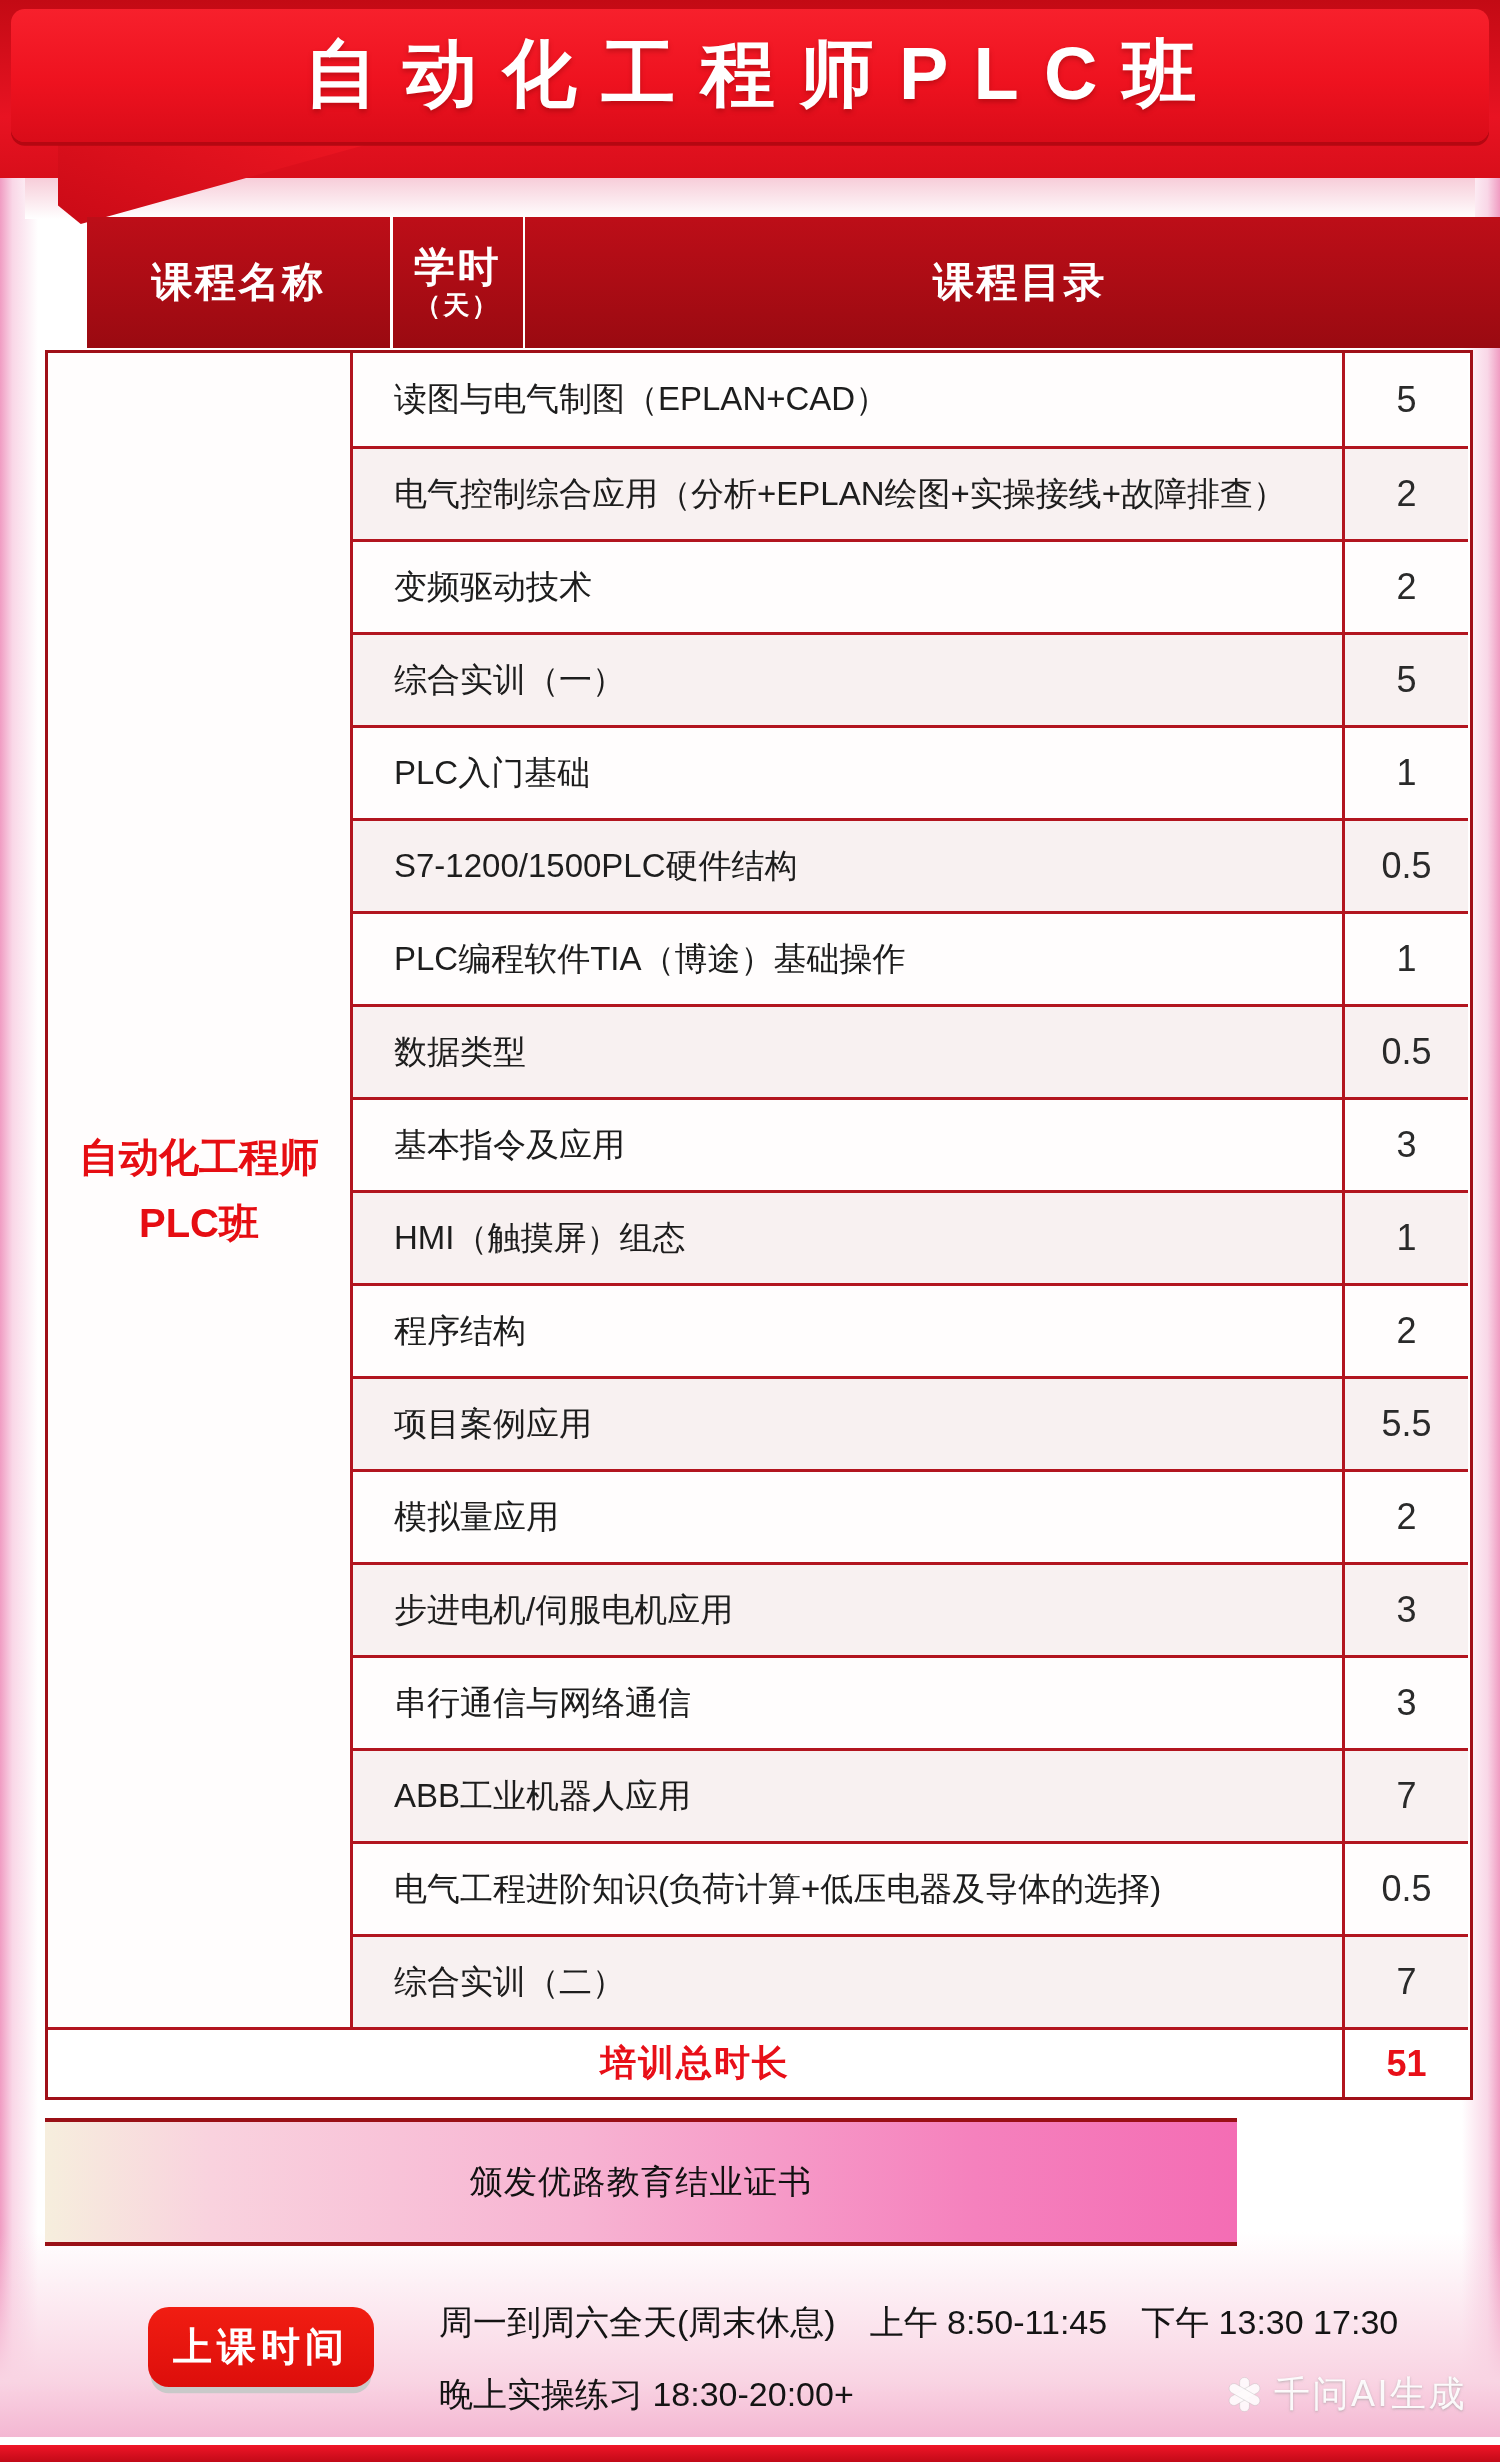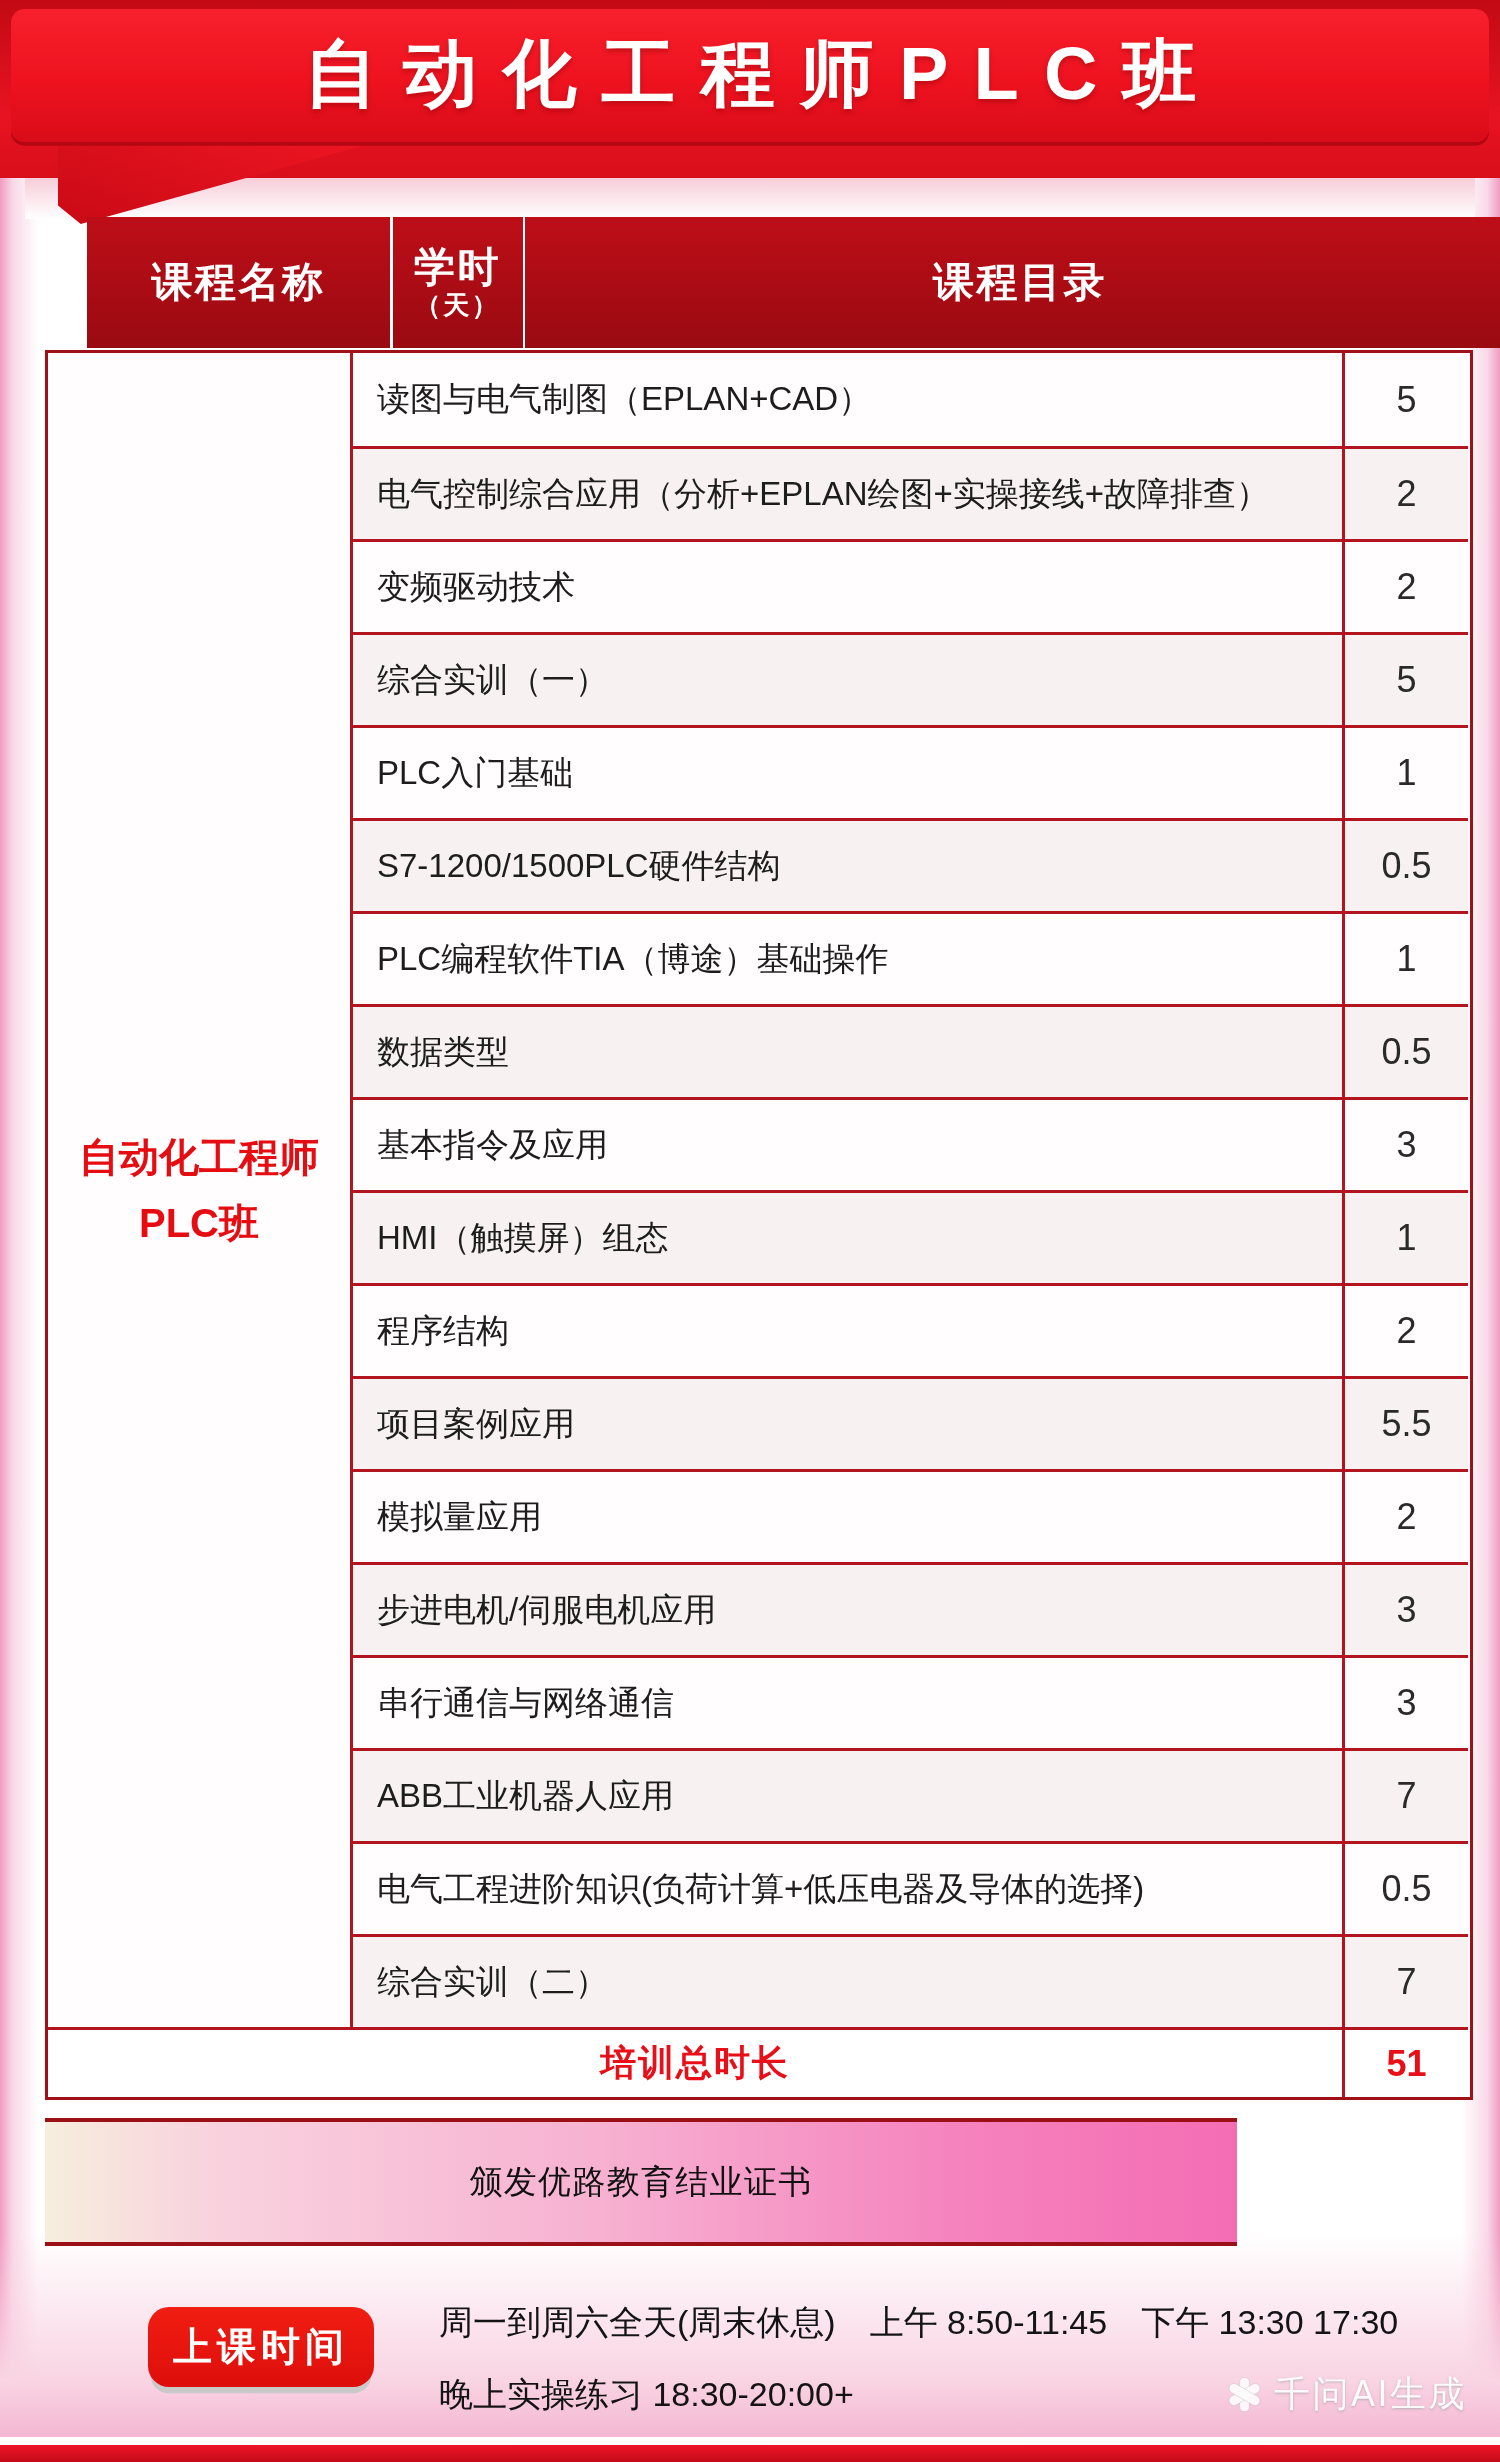--- a/index.html
+++ b/index.html
@@ -37,21 +37,21 @@
   .th-name{width:303px;}
   .th-catalog{flex:1;}
   .th-hours{width:130px;flex-direction:column;line-height:1.15;}
   .th-hours .unit{font-size:26px;font-weight:bold;}
   
   .tbody{position:absolute;left:45px;top:350px;width:1428px;display:grid;
     grid-template-columns:302px 992px 126px;
     grid-template-rows:repeat(18,93px) 70px;
     border:3.8px solid #a01018;background:#ffffff;box-sizing:border-box;z-index:2;}
   .cell{display:flex;align-items:center;background:#fffdfd;box-sizing:border-box;}
-  .topic{grid-column:2;padding-left:24px;font-size:33px;color:#1d1d1d;
+  .topic{grid-column:2;padding-left:41px;font-size:33px;color:#1d1d1d;
     border-left:3.1px solid #b2151f;white-space:nowrap;}
   .days{grid-column:3;justify-content:center;font-size:36px;color:#2a2a2a;
     border-left:3.1px solid #b2151f;}
   .bt{border-top:3.1px solid #b2151f;}
   .alt{background:#f8f1f1;}
   .name-cell{grid-column:1;grid-row:1 / span 18;flex-direction:column;justify-content:center;
     text-align:center;color:#e60d12;font-weight:bold;font-size:40px;line-height:1.65;background:#fffdfd;}
   .total-label{grid-column:1 / 3;justify-content:center;color:#e80f18;font-weight:bold;
     font-size:36px;letter-spacing:1.9px;border-top:3.1px solid #b2151f;background:#ffffff;}
   .total-value{grid-column:3;justify-content:center;color:#e80f18;font-weight:bold;font-size:36px;

